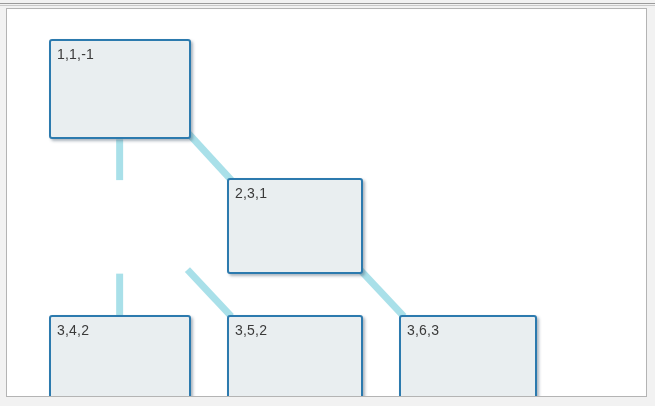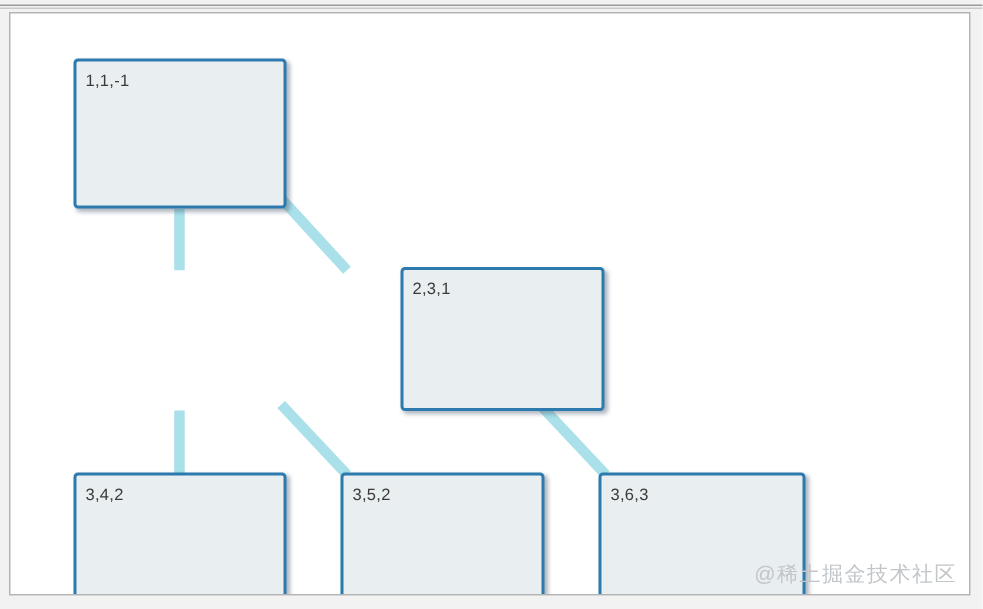--- a/index.html
+++ b/index.html
@@ -62,21 +62,21 @@
     box-sizing: border-box;
     background: #e9eef0;
     border: 2px solid #2c7aae;
     border-radius: 3px;
     box-shadow: 2px 2px 3px rgba(70,90,110,0.45);
   }
   .node-label {
     position: absolute;
     left: 6px;
     top: 5px;
-    font-size: 11px;
+    font-size: 14px;
     color: #3a3a3a;
     letter-spacing: 0.2px;
     white-space: nowrap;
     line-height: 16px;
   }
 
   
   #watermark {
     position: absolute;
     right: 8px;
@@ -109,32 +109,31 @@
       <line x1="181" y1="262" x2="225" y2="309" stroke="#a9e0e9" stroke-width="7" stroke-linecap="butt"></line>
 
       <line x1="354" y1="262" x2="398" y2="309" stroke="#a9e0e9" stroke-width="7" stroke-linecap="butt"></line>
     </svg>
 
     <div class="node" style="left:42px; top:30px; width:142px; height:100px;">
       <span class="node-label">1,1,-1</span>
     </div>
 
 
-    <div class="node" style="left:220px; top:169px; width:136px; height:96px;margin-left:40px;">
+    <div class="node" style="left:220px; top:169px; width:136px; height:96px;">
       <span class="node-label">2,3,1</span>
     </div>
 
     <div class="node" style="left:42px; top:306px; width:142px; height:96px;">
       <span class="node-label">3,4,2</span>
     </div>
 
     <div class="node" style="left:220px; top:306px; width:136px; height:96px;">
       <span class="node-label">3,5,2</span>
     </div>
 
     <div class="node" style="left:392px; top:306px; width:138px; height:96px;">
       <span class="node-label">3,6,3</span>
     </div>
 
-    <div id="watermark">@稀土掘金技术社区</div>
 
   </div>
 </div>
 
 </body></html>

